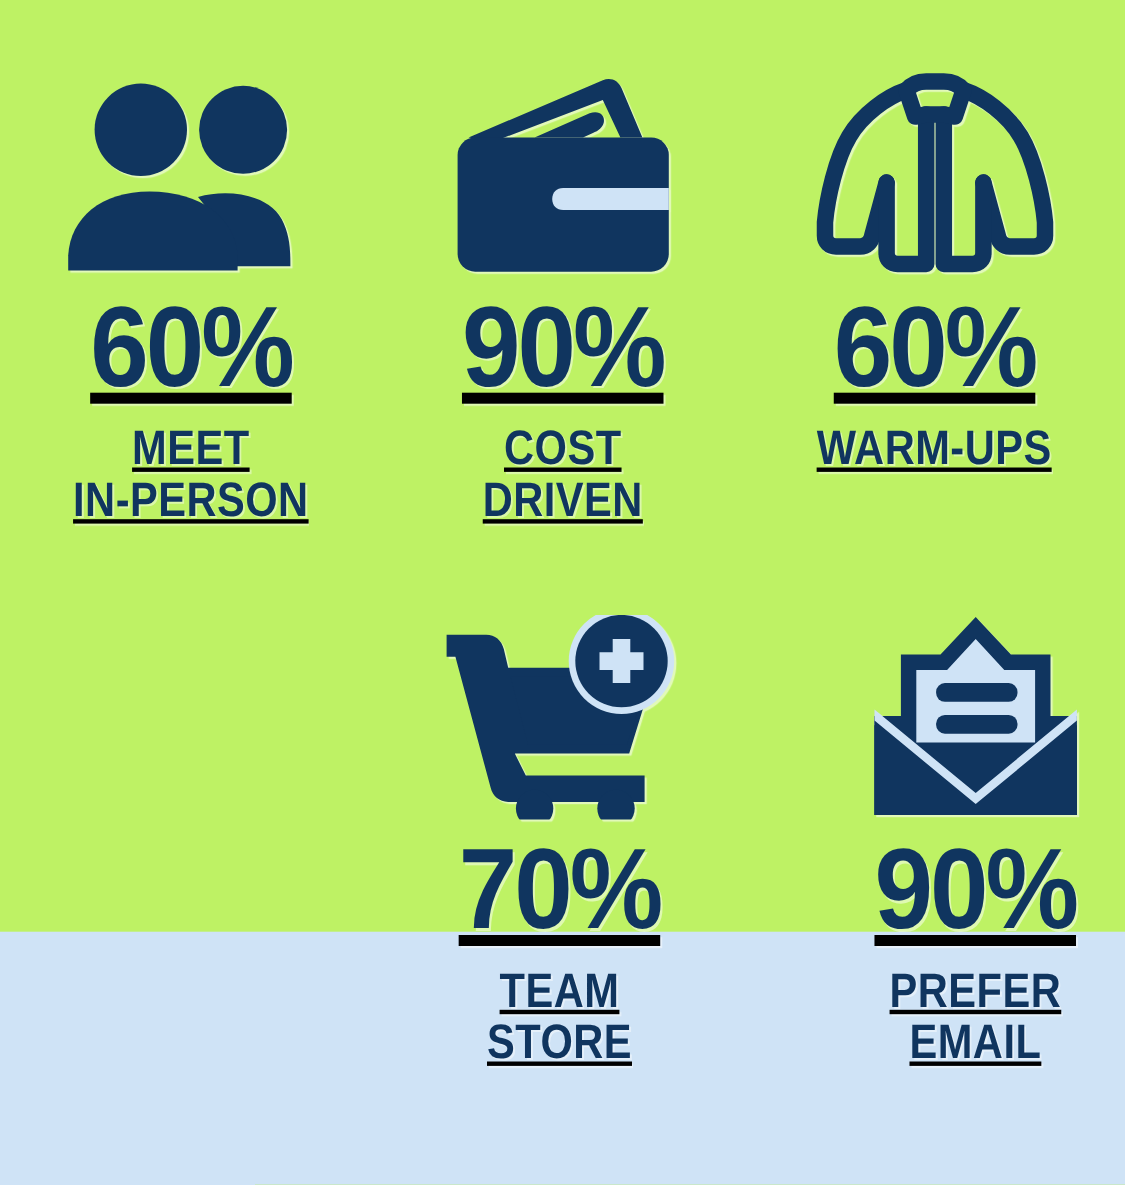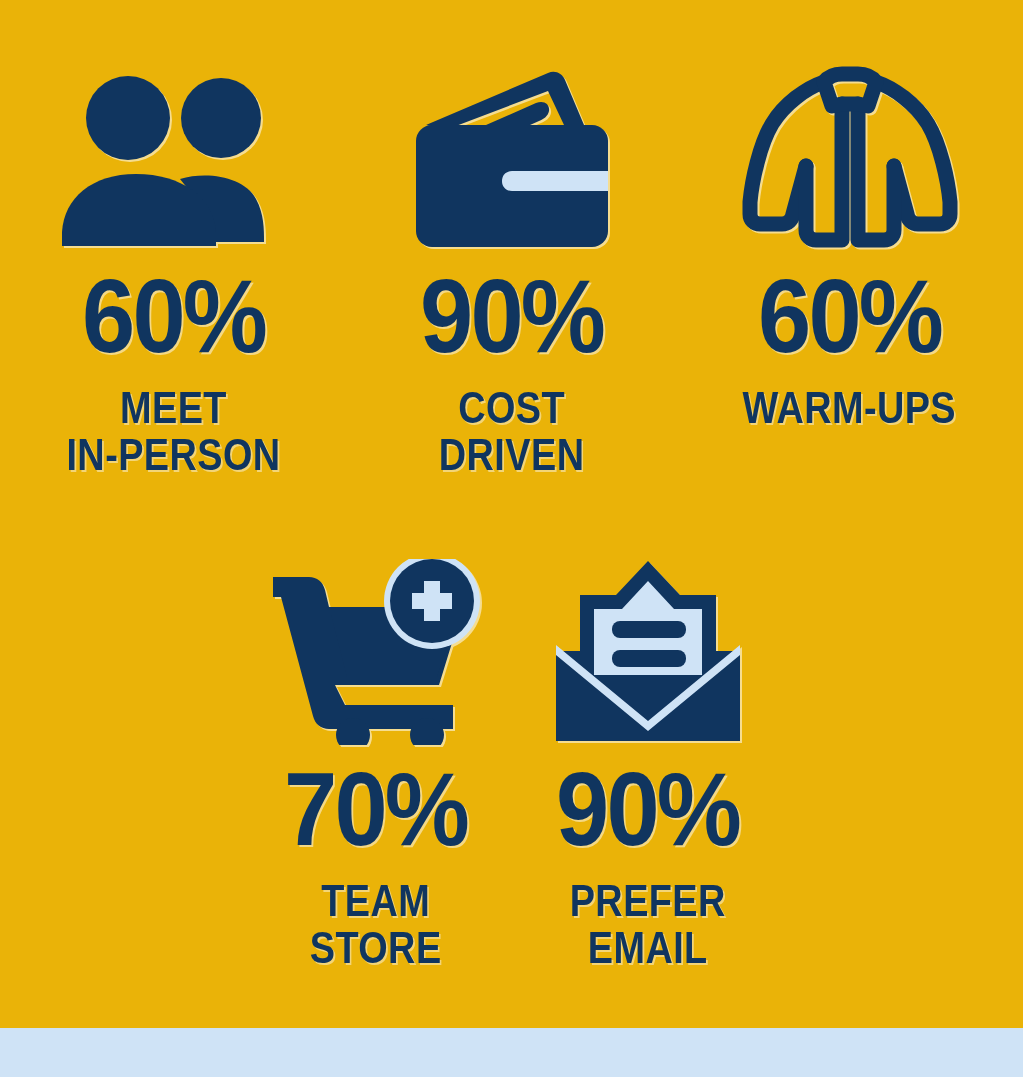--- a/index.html
+++ b/index.html
@@ -10,40 +10,43 @@
     width: 1023px;
     height: 1077px;
     background: #cfe3f6;
     font-family: "Liberation Sans", sans-serif;
     overflow: hidden;
     position: relative;
   }
 
   .infographic {
     width: 1023px;
-    height: 1028px;
-    background: #eab308;
+    height: 847px;
+    background: #bef264;
     position: relative;
     box-sizing: border-box;
+    text-decoration: underline;
   }
 
   .stat-row {
     display: flex;
     justify-content: center;
     align-items: flex-start;
     width: 100%;
   }
 
   .row-top {
     padding-top: 52px;
     gap: 66px;
   }
 
   .row-bottom {
     padding-top: 52px;
+    gap: 106px;
+    justify-content: flex-end;
   }
 
   .stat-block {
     display: flex;
     flex-direction: column;
     align-items: center;
     width: 272px;
   }
 
   .stat-icon {

